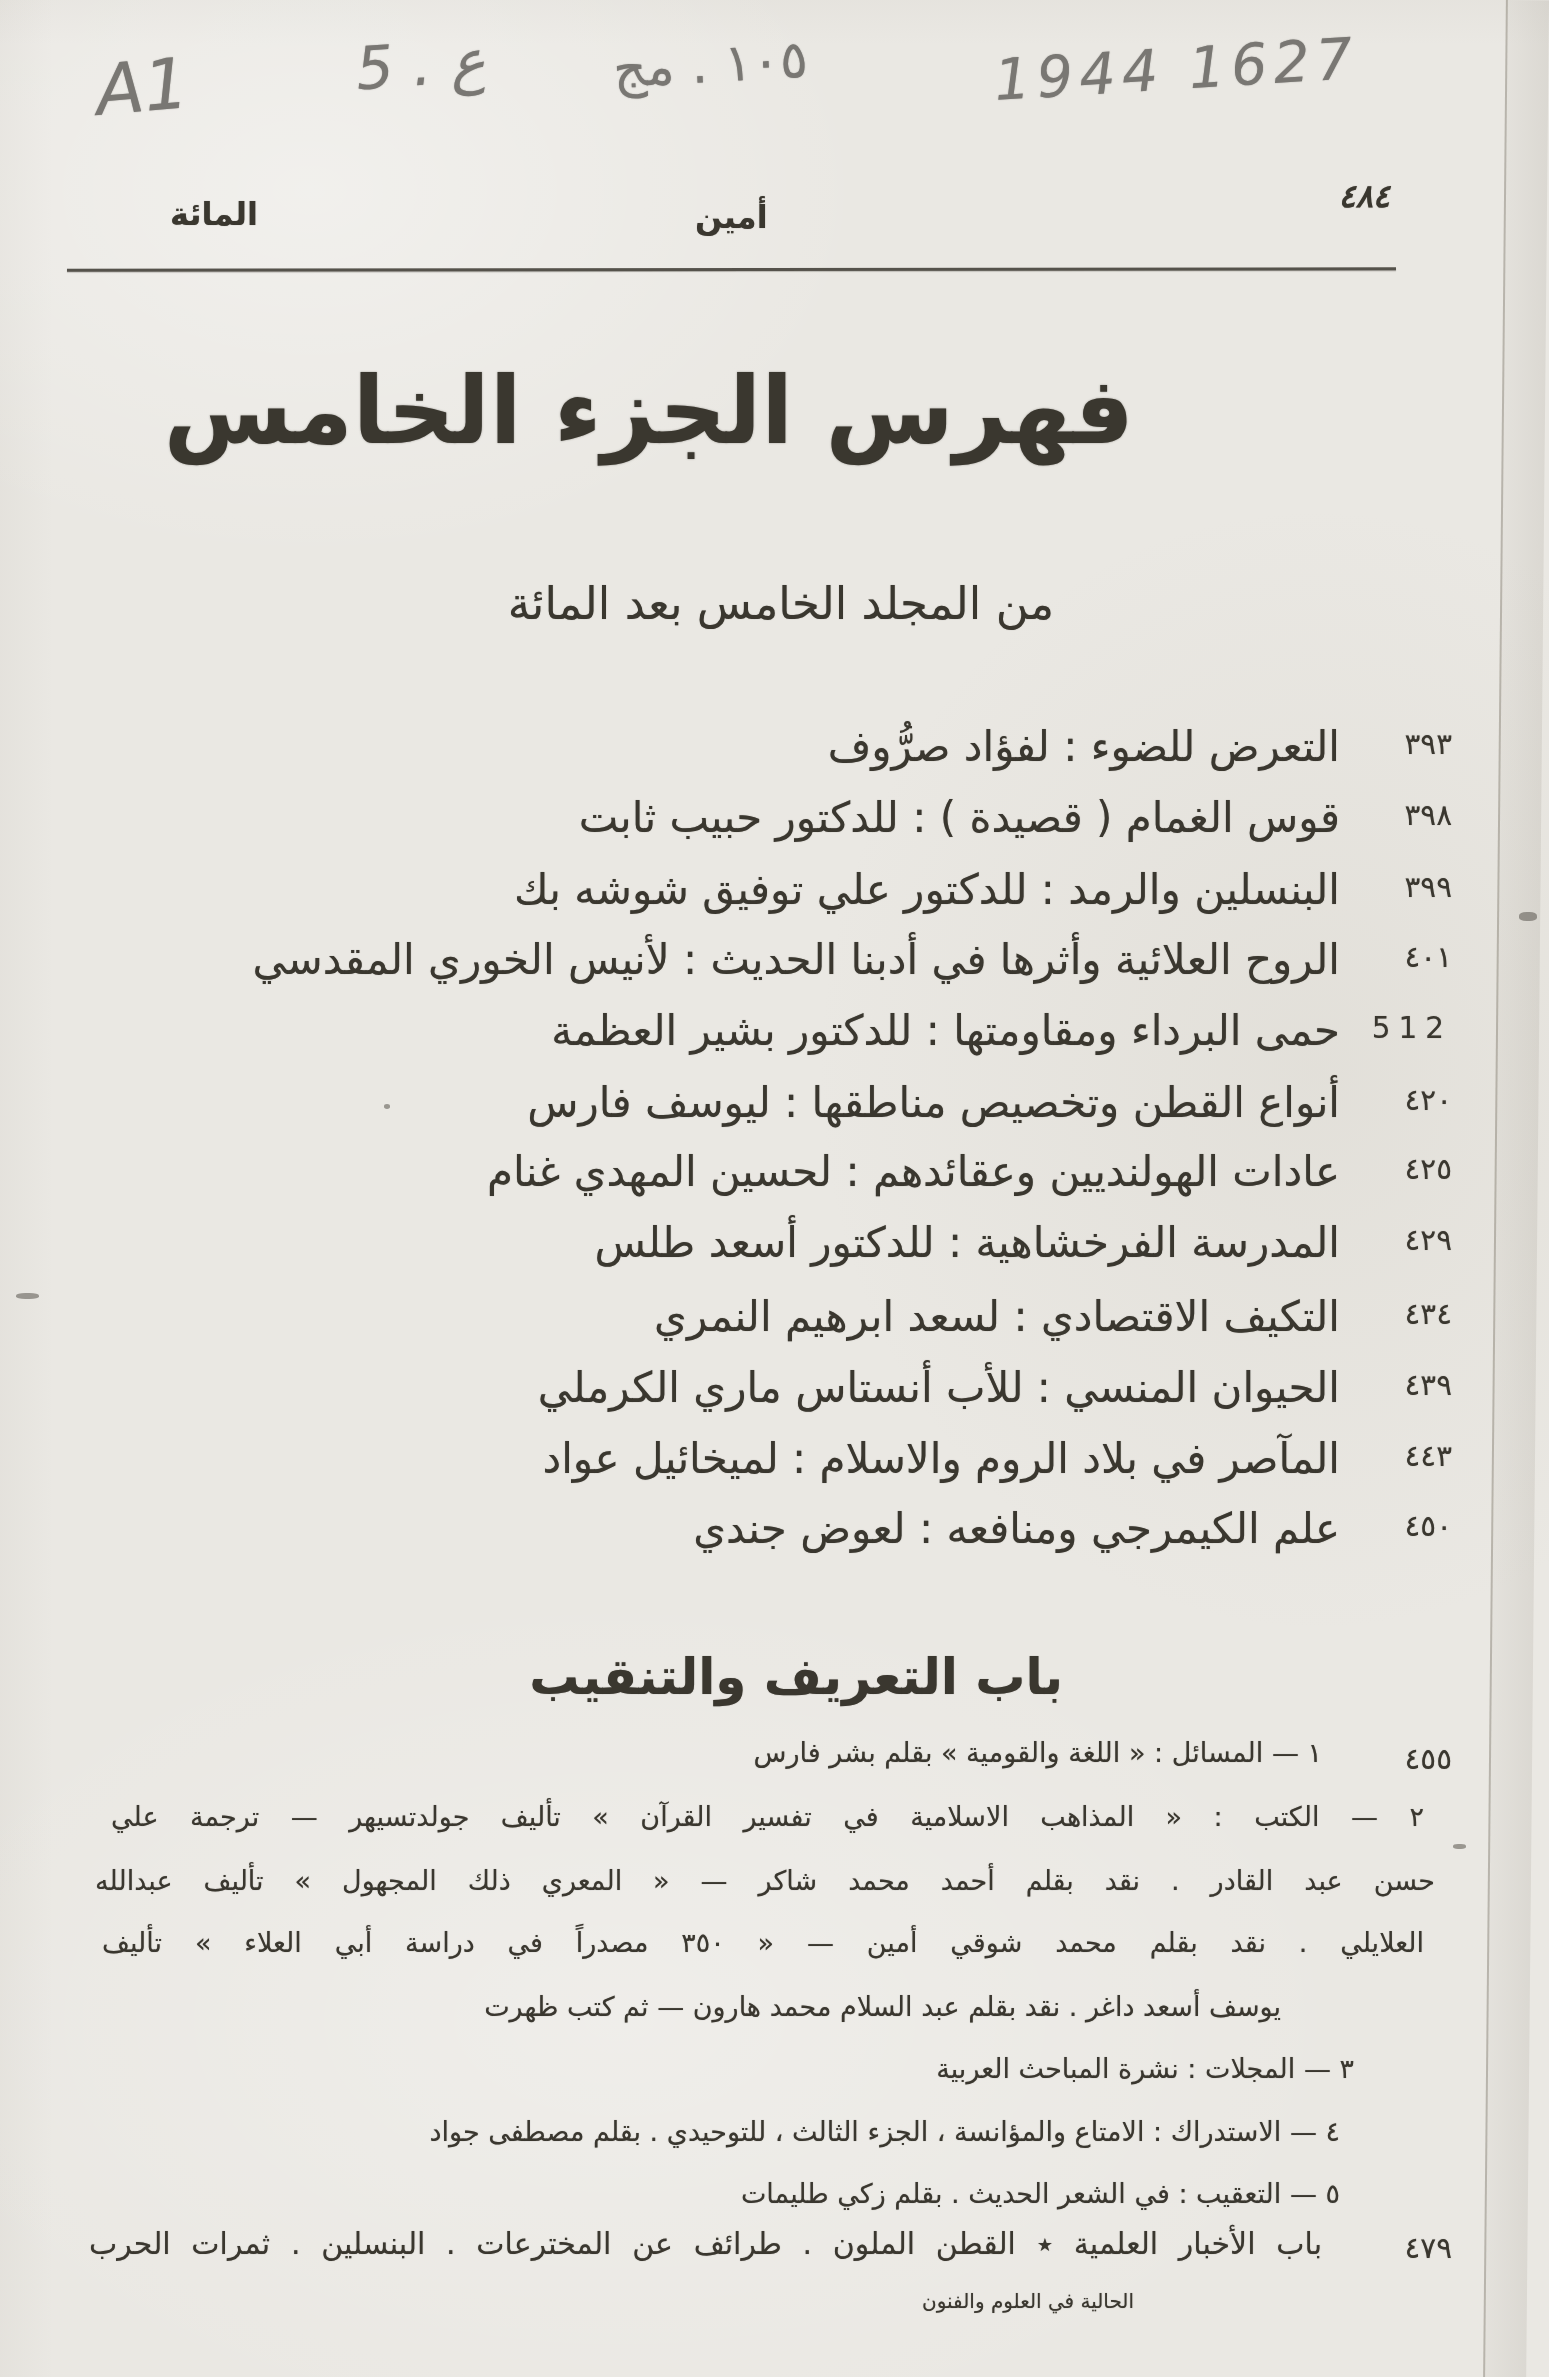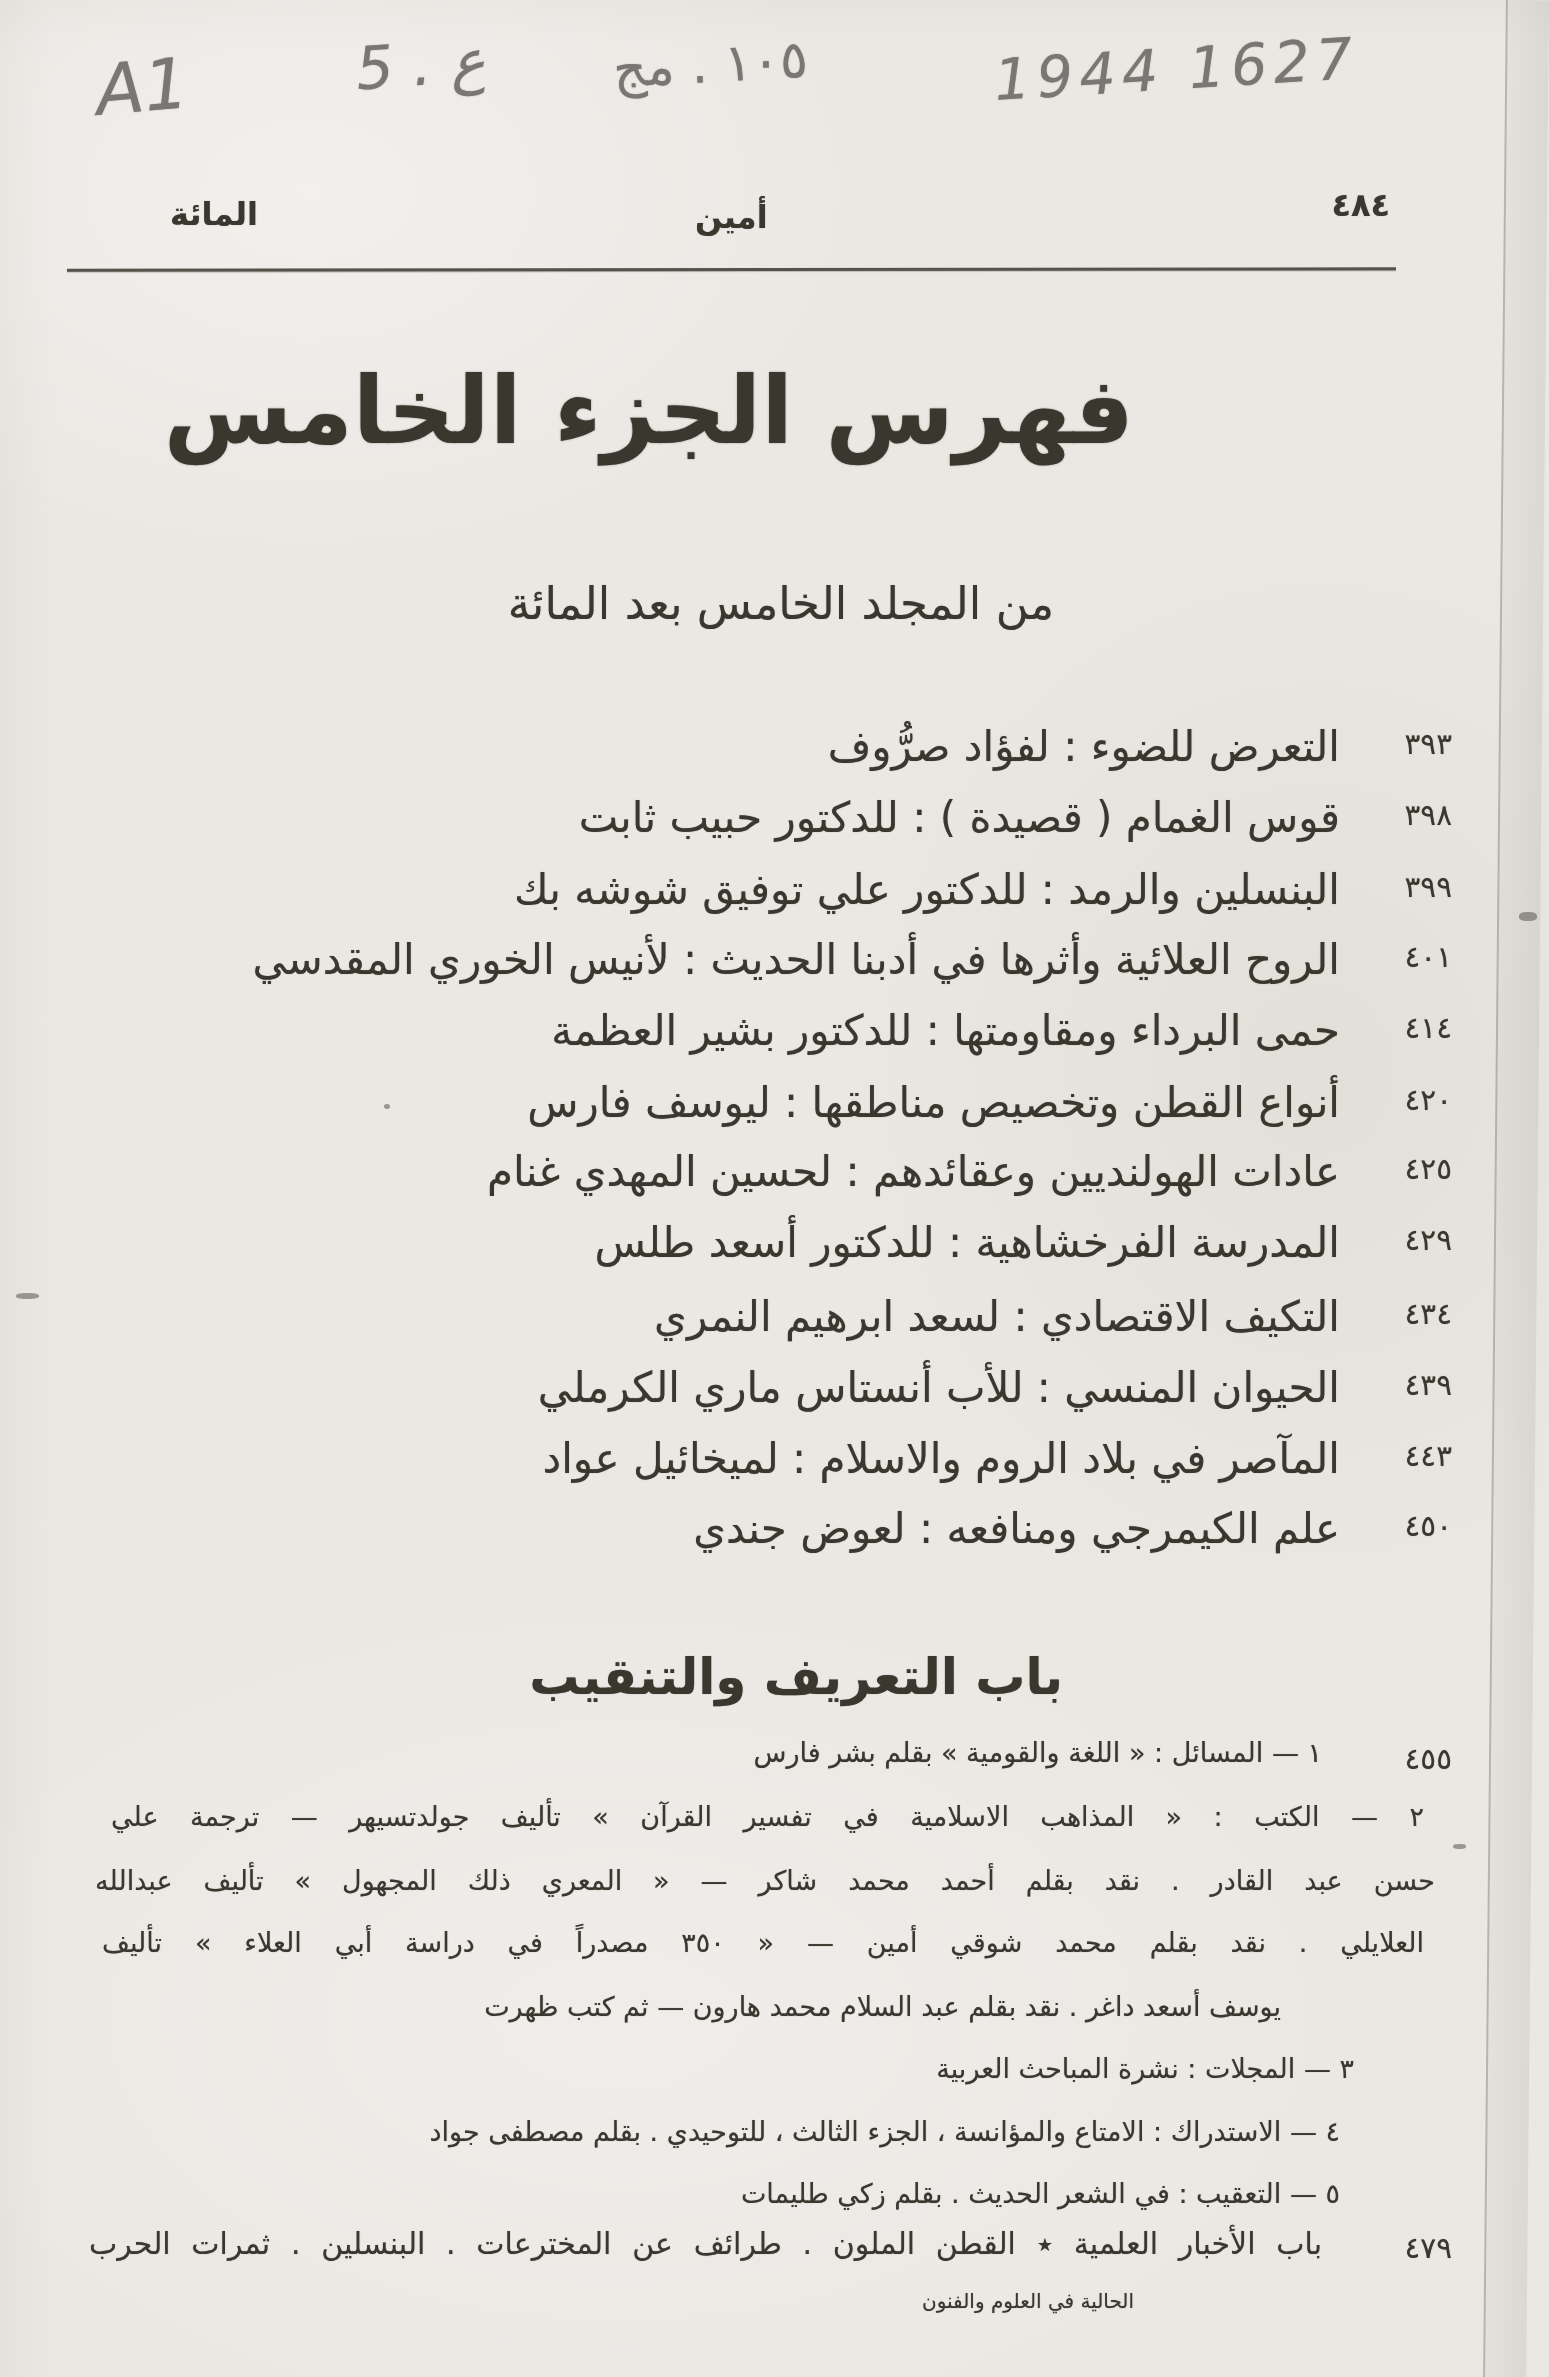--- a/index.html
+++ b/index.html
@@ -28,21 +28,21 @@
   .hw{position:absolute;color:#6d6b67;opacity:.9;
       text-shadow:0 0 1.3px rgba(109,107,103,.7);
       font-style:italic;white-space:nowrap;direction:ltr;}
   .hw0{left:96px;top:46px;font-size:70px;transform:rotate(-5deg);}
   .hw1{left:356px;top:30px;font-size:59px;transform:rotate(-4deg);}
   .hw2{left:613px;top:34px;font-size:52px;transform:rotate(-3deg);font-style:normal;}
   .hw3{left:994px;top:36px;font-size:57px;letter-spacing:6.3px;transform:rotate(-3.5deg);}
   .hdr{position:absolute;font-size:32px;font-weight:700;}
   .hdr-left{left:170px;top:195px;}
   .hdr-center{left:695px;top:198px;}
-  .hdr-right{right:159px;top:186px;letter-spacing:5.4px;direction:ltr;}
+  .hdr-right{right:159px;top:177px;letter-spacing:5.4px;direction:ltr;font-style:italic;}
   .rule{position:absolute;left:67px;top:268px;width:1329px;height:2.7px;
         background:#55524b;box-shadow:0 0.9px 0.9px rgba(85,82,75,.4);
         transform:rotate(-.06deg);}
   .title{position:absolute;right:415px;top:357px;font-size:93px;
          font-weight:700;white-space:nowrap;direction:rtl;
          text-shadow:0 0 1.8px rgba(47,44,38,.5);}
   .subtitle{position:absolute;right:495px;top:577px;font-size:45px;
          font-weight:400;white-space:nowrap;direction:rtl;}
   .section-heading{position:absolute;right:486px;top:1648px;font-size:50px;
          font-weight:700;white-space:nowrap;direction:rtl;}
@@ -94,21 +94,21 @@
     </div>
   <div class="row" style="top:865px">
       <span class="num ink">٣٩٩</span>
       <span class="txt ink">البنسلين والرمد : للدكتور علي توفيق شوشه بك</span>
     </div>
   <div class="row" style="top:935px">
       <span class="num ink">٤٠١</span>
       <span class="txt ink">الروح العلائية وأثرها في أدبنا الحديث : لأنيس الخوري المقدسي</span>
     </div>
   <div class="row" style="top:1006px">
-      <span class="num ink">٤١٤</span>
+      <span class="num ink">512</span>
       <span class="txt ink">حمى البرداء ومقاومتها : للدكتور بشير العظمة</span>
     </div>
   <div class="row" style="top:1078px">
       <span class="num ink">٤٢٠</span>
       <span class="txt ink">أنواع القطن وتخصيص مناطقها : ليوسف فارس</span>
     </div>
   <div class="row" style="top:1147px">
       <span class="num ink">٤٢٥</span>
       <span class="txt ink">عادات الهولنديين وعقائدهم : لحسين المهدي غنام</span>
     </div>

